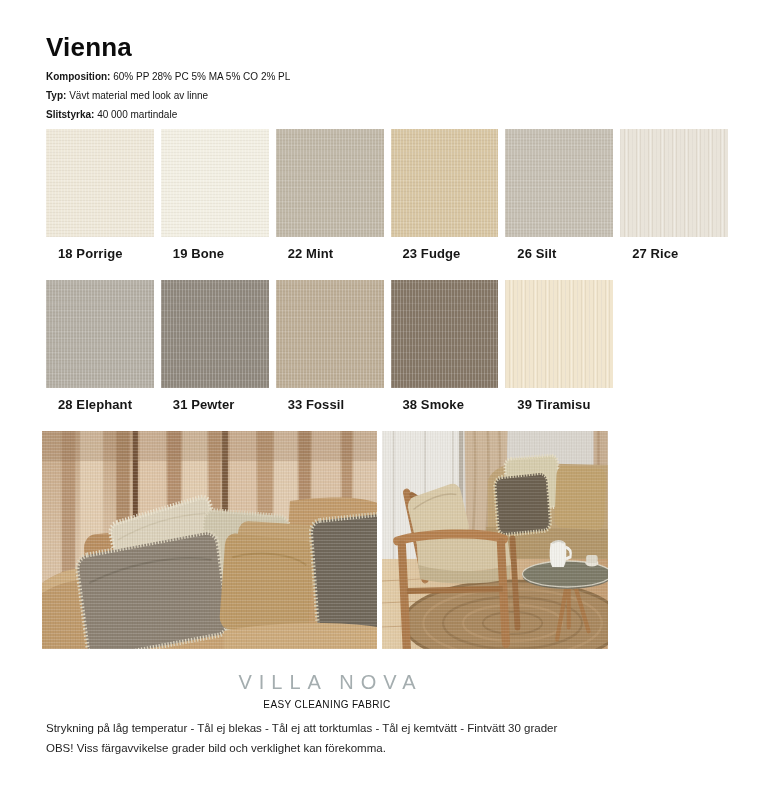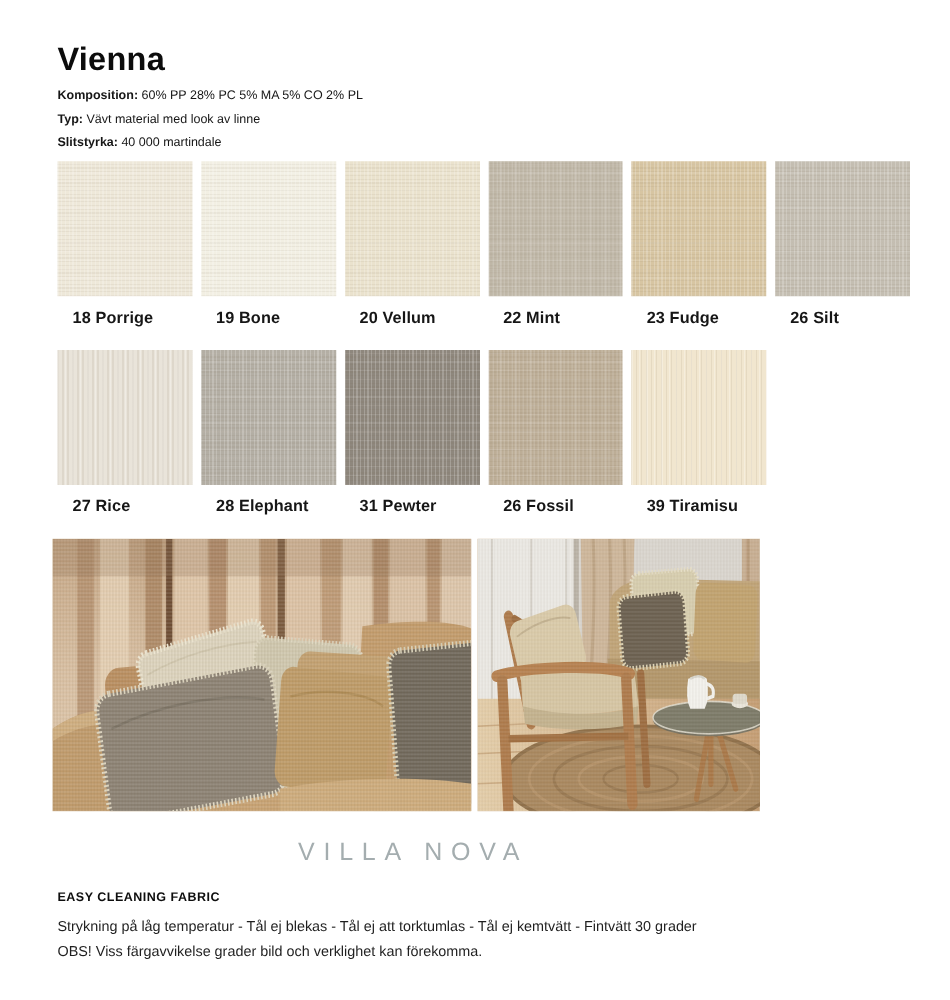--- a/index.html
+++ b/index.html
@@ -51,22 +51,22 @@
   .photo-left  { width:406px; }
   .photo-right { width:273px; }
 
   
   .brand {
     margin-top:23px; text-align:center;
     font-size:20px; line-height:20px; font-weight:400;
     letter-spacing:7px; color:#a4adaf; text-indent:7px;
   }
   .tagline {
-    margin-top:21px; 
-    font-size:10px; line-height:12px; font-weight:700;
+    margin-top:7px; text-align:center;
+    font-size:10px; line-height:12px; font-weight:400;
     letter-spacing:.4px; color:#0e0e0e;
   }
   .care, .note {
     text-align:left; font-size:11.5px; line-height:15px; color:#1f1f1f;
   }
   .care { margin-top:10px; }
   .note { margin-top:5px; }
 </style>
 </head>
 <body>
@@ -84,24 +84,20 @@
   <div class="swatch-grid">
     <div class="cell">
       <div class="swatch" style="background-color: rgb(238, 232, 217);"></div>
       <div class="swatch-label">18 Porrige</div>
     </div>
     <div class="cell">
       <div class="swatch" style="background-color: rgb(242, 239, 227);"></div>
       <div class="swatch-label">19 Bone</div>
     </div>
     <div class="cell">
-      <div class="swatch" style="background-color: rgb(234, 226, 205);"></div>
-      <div class="swatch-label">20 Vellum</div>
-    </div>
-    <div class="cell">
       <div class="swatch" style="background-color: rgb(191, 183, 167);"></div>
       <div class="swatch-label">22 Mint</div>
     </div>
     <div class="cell">
       <div class="swatch" style="background-color: rgb(215, 197, 162);"></div>
       <div class="swatch-label">23 Fudge</div>
     </div>
     <div class="cell">
       <div class="swatch" style="background-color: rgb(196, 190, 178);"></div>
       <div class="swatch-label">26 Silt</div>
@@ -113,21 +109,25 @@
     <div class="cell">
       <div class="swatch" style="background-color: rgb(179, 174, 164);"></div>
       <div class="swatch-label">28 Elephant</div>
     </div>
     <div class="cell">
       <div class="swatch" style="background-color: rgb(142, 135, 125);"></div>
       <div class="swatch-label">31 Pewter</div>
     </div>
     <div class="cell">
       <div class="swatch" style="background-color: rgb(188, 173, 150);"></div>
-      <div class="swatch-label">26 Fossil</div>
+      <div class="swatch-label">33 Fossil</div>
+    </div>
+    <div class="cell">
+      <div class="swatch" style="background-color: rgb(131, 117, 101);"></div>
+      <div class="swatch-label">38 Smoke</div>
     </div>
     <div class="cell">
       <div class="swatch vertical-weave" style="background-color: rgb(241, 230, 207);"></div>
       <div class="swatch-label">39 Tiramisu</div>
     </div>
   </div>
 
   <div class="photo-row">
 
     <div class="photo photo-left">

